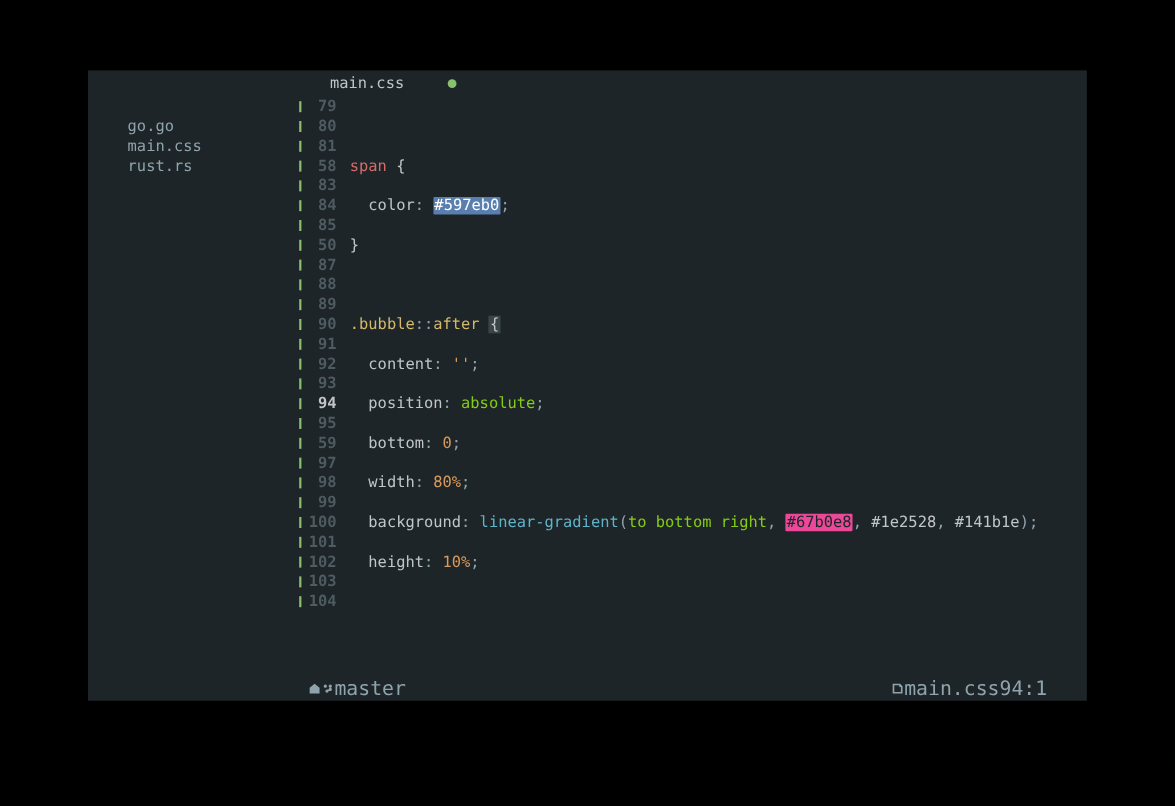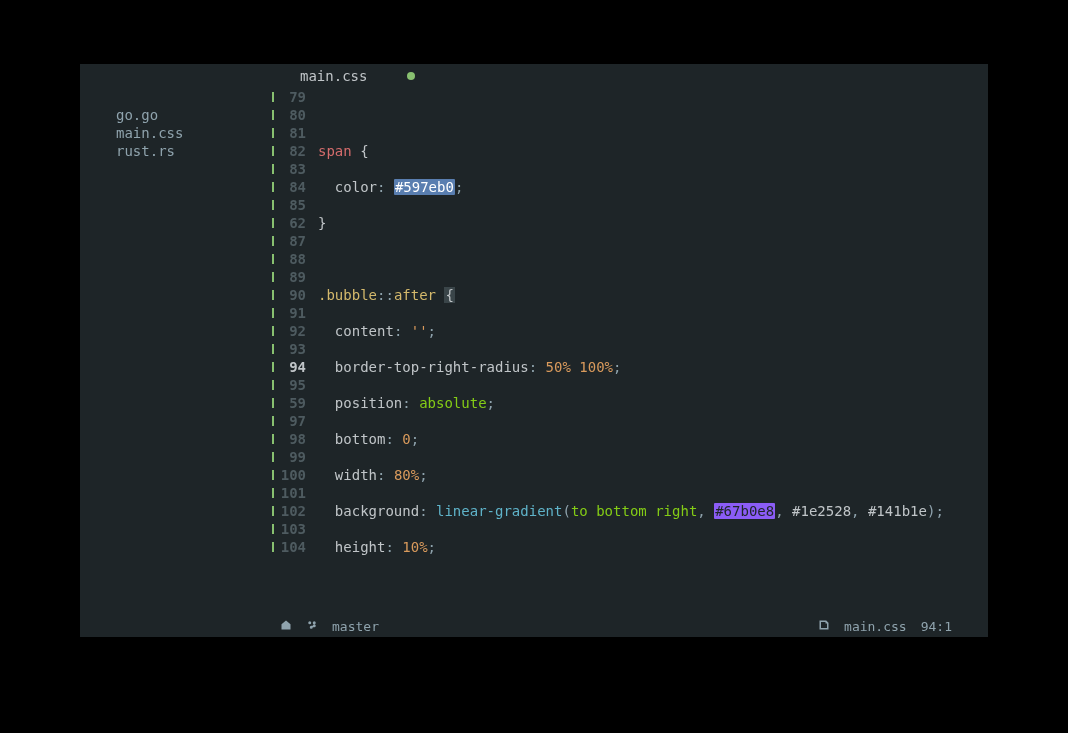--- a/index.html
+++ b/index.html
@@ -72,30 +72,30 @@
   .c-sel  { color: #d4b96c; }   
   .c-pseudo{ color: #d4b96c; }
   .c-prop { color: #c0c5c8; }
   .c-punc { color: #8fa3ad; }
   .c-num  { color: #d99a5c; }
   .c-fn   { color: #5fb3c9; }
   .c-const{ color: #84cc16; }
   .c-hex  { color: #c0c5c8; }
   .c-brace{ color: #c0c5c8; }
   .hl-color1{ background:#597eb0; color:#ffffff; border-radius:1px; padding:0 1px;}
-  .hl-color2{ background:#8b5cf6; color:#1e2528; border-radius:1px; padding:0 1px;}
+  .hl-color2{ background:#ec4899; color:#1e2528; border-radius:1px; padding:0 1px;}
   .hl-brace { background:#3a4549; padding:0 1px;}
   .statusbar{
     height: 22px;
     display:flex;
     align-items:center;
     padding: 0 36px 0 10px;
     color:#8fa3ad;
-    font-size:13px;
-    gap:14px;
+    font-size:18px;
+    gap:0;
   }
   .statusbar .spacer{ flex:1; }
   .statusbar svg{ width:12px;height:12px; fill:#8fa3ad; }
 </style>
 </head>
 <body>
 
 <div class="app">
   <div class="body">
 
@@ -190,25 +190,25 @@
               <span></span>
             </div>
             <div class="mark">
               <span></span>
             </div>
           </div>
         <div class="linenos" id="linenos">
             <div class="ln">79</div>
             <div class="ln">80</div>
             <div class="ln">81</div>
-            <div class="ln">82</div>
+            <div class="ln">58</div>
             <div class="ln">83</div>
             <div class="ln">84</div>
             <div class="ln">85</div>
-            <div class="ln">62</div>
+            <div class="ln">50</div>
             <div class="ln">87</div>
             <div class="ln">88</div>
             <div class="ln">89</div>
             <div class="ln">90</div>
             <div class="ln">91</div>
             <div class="ln">92</div>
             <div class="ln">93</div>
             <div class="ln current">94</div>
             <div class="ln">95</div>
             <div class="ln">59</div>
@@ -222,21 +222,20 @@
             <div class="ln">104</div>
           </div>
         <div class="code">
 <div class="row"></div>
 <div class="row"><span class="c-kw">span</span><span class="c-brace"> {</span></div>
 <div class="row">  <span class="c-prop">color</span><span class="c-punc">: </span><span class="hl-color1">#597eb0</span><span class="c-punc">;</span></div>
 <div class="row"><span class="c-brace">}</span></div>
 <div class="row"></div>
 <div class="row"><span class="c-sel">.bubble</span><span class="c-punc">::</span><span class="c-pseudo">after</span><span> </span><span class="hl-brace">{</span></div>
 <div class="row">  <span class="c-prop">content</span><span class="c-punc">: </span><span class="c-num">''</span><span class="c-punc">;</span></div>
-<div class="row">  <span class="c-prop">border-top-right-radius</span><span class="c-punc">: </span><span class="c-num">50%</span><span> </span><span class="c-num">100%</span><span class="c-punc">;</span></div>
 <div class="row">  <span class="c-prop">position</span><span class="c-punc">: </span><span class="c-const">absolute</span><span class="c-punc">;</span></div>
 <div class="row">  <span class="c-prop">bottom</span><span class="c-punc">: </span><span class="c-num">0</span><span class="c-punc">;</span></div>
 <div class="row">  <span class="c-prop">width</span><span class="c-punc">: </span><span class="c-num">80%</span><span class="c-punc">;</span></div>
 <div class="row">  <span class="c-prop">background</span><span class="c-punc">: </span><span class="c-fn">linear-gradient</span><span class="c-punc">(</span><span class="c-const">to bottom right</span><span class="c-punc">, </span><span class="hl-color2">#67b0e8</span><span class="c-punc">, </span><span class="c-hex">#1e2528</span><span class="c-punc">, </span><span class="c-hex">#141b1e</span><span class="c-punc">)</span><span class="c-punc">;</span></div>
 <div class="row">  <span class="c-prop">height</span><span class="c-punc">: </span><span class="c-num">10%</span><span class="c-punc">;</span></div>
 
 
 
 
 

